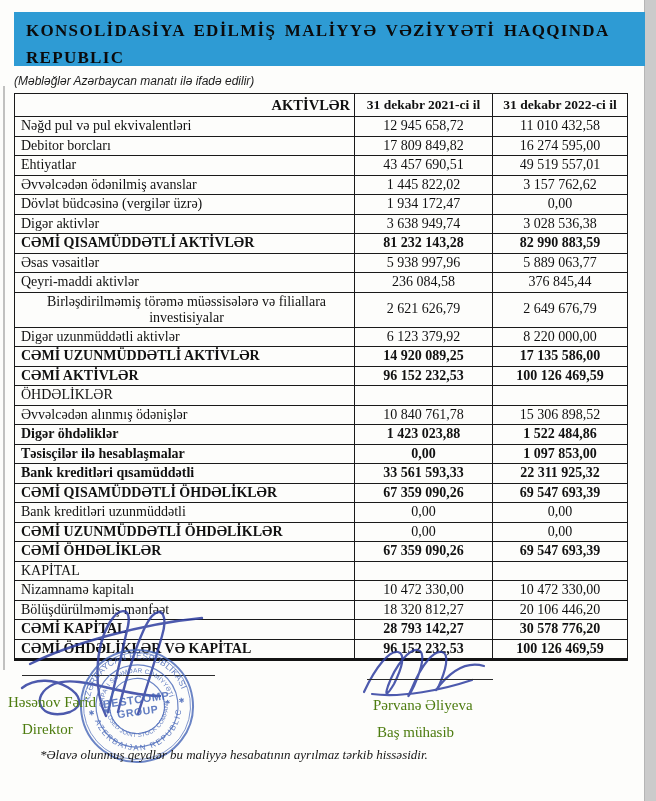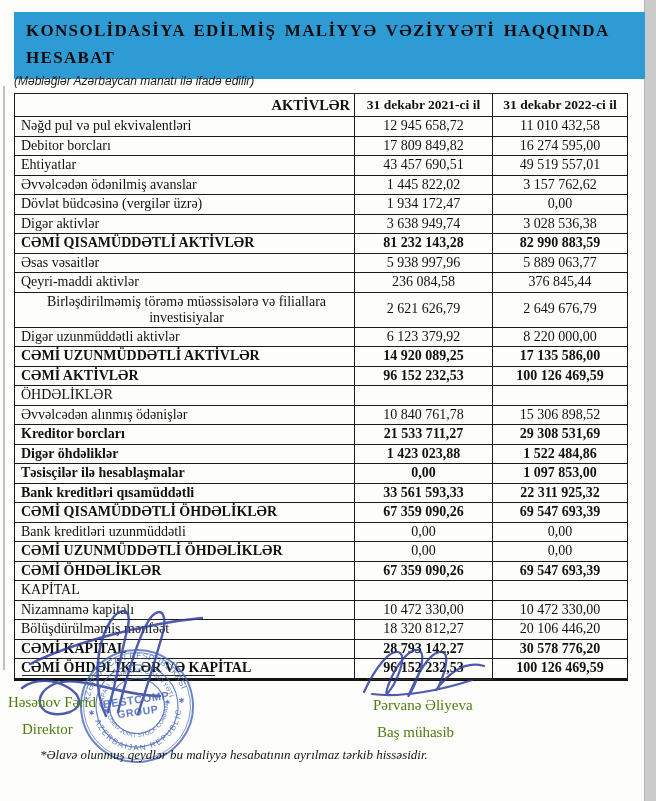--- a/index.html
+++ b/index.html
@@ -4,21 +4,21 @@
 <style>
   html,body { margin:0; padding:0; background:#ffffff; }
   .page {
     position:relative; width:656px; height:801px; overflow:hidden;
     background:#fdfdfb; color:#111;
     font-family:"Liberation Serif","DejaVu Serif",serif;
   }
   .scan-edge-right { position:absolute; right:0; top:0; width:11px; height:801px; background:#cbcbcb; border-left:1px solid #b5b5b5; }
   .scan-edge-left { position:absolute; left:3px; top:86px; width:2px; height:584px; background:#8f8f8f; opacity:.55; }
 
-  .banner { position:absolute; left:14px; top:12px; width:631px; height:67px; background:#2e9bd4; }
+  .banner { position:absolute; left:14px; top:12px; width:631px; height:54px; background:#2e9bd4; }
   .banner-inner { padding:5px 0 0 12px; font-weight:bold; font-size:17px; letter-spacing:1.3px; word-spacing:3px; line-height:27px; color:#0b0b0c; }
 
   .subtitle { position:absolute; left:14px; top:74px; font-family:"Liberation Sans","DejaVu Sans",sans-serif; font-style:italic; font-size:12px; color:#1d1d1d; }
 
   table.fin-table { position:absolute; left:14px; top:93px; width:613px; border-collapse:collapse; table-layout:fixed;
     border:1.6px solid #141414; border-bottom:3px solid #141414; }
   .fin-table th, .fin-table td { border:1.4px solid #1a1a1a; font-size:14px; line-height:16.5px; padding:1px 4px; font-weight:normal; overflow:hidden; }
   .fin-table thead th { font-weight:bold; height:20px; }
   .fin-table th.label-col { text-align:right; padding-left:10px; font-size:14.5px; }
   .fin-table th.val-col { text-align:center; font-size:13.5px; }
@@ -50,21 +50,21 @@
 <body>
 
 <div class="page">
 
   <div class="scan-edge-right"></div>
   <div class="scan-edge-left"></div>
 
   <div class="banner">
     <div class="banner-inner">
       <div>KONSOLİDASİYA EDİLMİŞ MALİYYƏ VƏZİYYƏTİ HAQQINDA</div>
-      <div>HESABAT</div>
+      <div>REPUBLIC</div>
     </div>
   </div>
 
   <div class="subtitle">(Məbləğlər Azərbaycan manatı ilə ifadə edilir)</div>
 
   <table class="fin-table">
     <colgroup>
         <col style="width:340px">
         <col style="width:138px">
         <col style="width:135px">
@@ -147,25 +147,20 @@
           <td class="label">ÖHDƏLİKLƏR</td>
           <td class="val"></td>
           <td class="val"></td>
         </tr>
         <tr class="row-normal">
           <td class="label">Əvvəlcədən alınmış ödənişlər</td>
           <td class="val">10 840 761,78</td>
           <td class="val">15 306 898,52</td>
         </tr>
         <tr class="row-bold">
-          <td class="label">Kreditor borcları</td>
-          <td class="val">21 533 711,27</td>
-          <td class="val">29 308 531,69</td>
-        </tr>
-        <tr class="row-bold">
           <td class="label">Digər öhdəliklər</td>
           <td class="val">1 423 023,88</td>
           <td class="val">1 522 484,86</td>
         </tr>
         <tr class="row-bold">
           <td class="label">Təsisçilər ilə hesablaşmalar</td>
           <td class="val">0,00</td>
           <td class="val">1 097 853,00</td>
         </tr>
         <tr class="row-bold">

